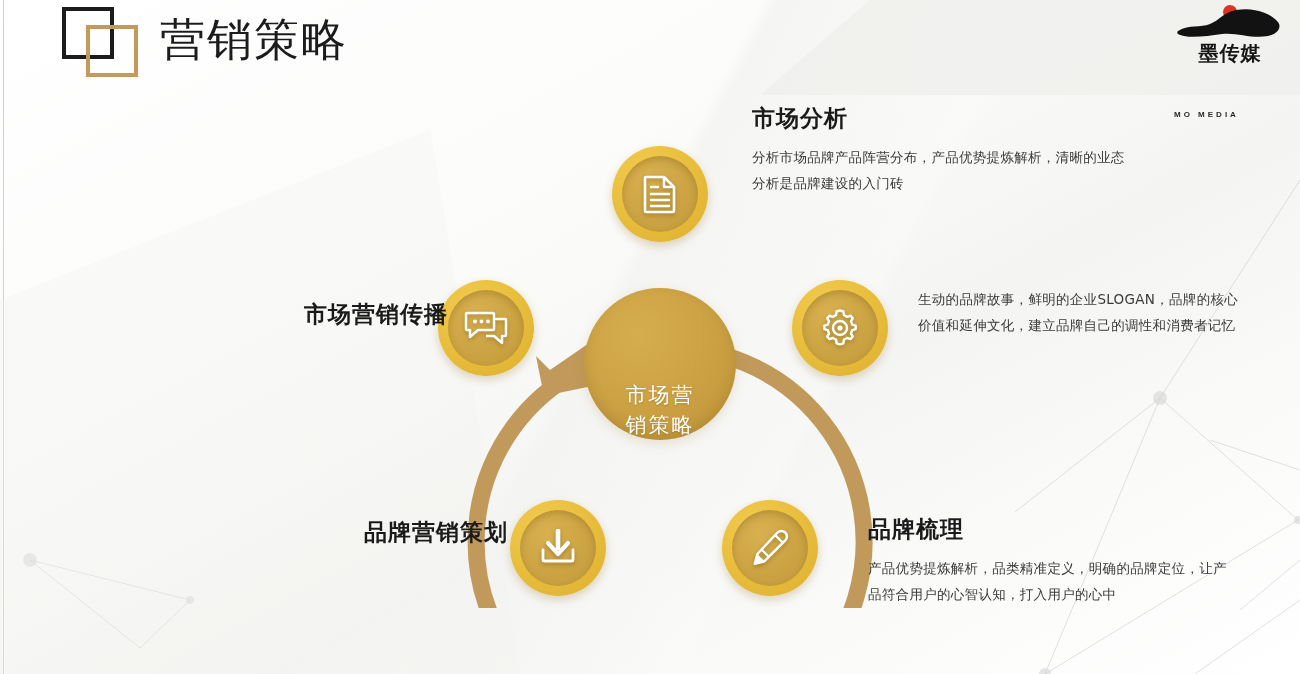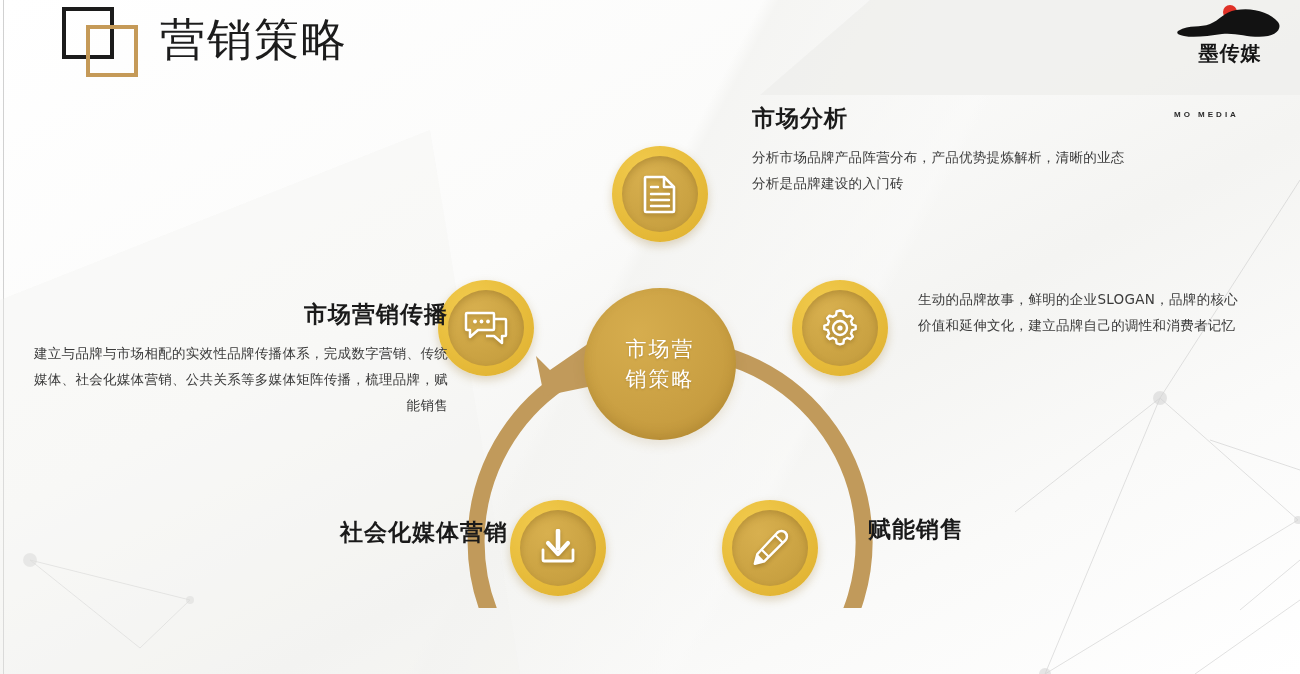--- a/index.html
+++ b/index.html
@@ -37,21 +37,21 @@
   .brand-en{position:absolute;left:0;top:58px;width:112px;text-align:left;
     font-size:8px;letter-spacing:3px;color:#2b2b2b;font-weight:700;margin-top:48px;}
 
   
   .cycle{position:absolute;left:440px;top:108px;width:440px;height:500px;}
   .ring-svg{position:absolute;left:0;top:0;width:440px;height:500px;}
   .center-circle{
     position:absolute;left:144px;top:180px;width:152px;height:152px;border-radius:50%;
     background:radial-gradient(circle at 36% 30%, #d6ad4e 0%, #caa043 55%, #bf9439 100%);
     box-shadow:inset 0 -5px 12px rgba(120,85,20,.20), 0 4px 12px rgba(150,115,40,.16);
-    display:flex;align-items:center;justify-content:center;
+    display:flex;align-items:flex-end;justify-content:center;
   }
   .center-label{
     color:#fff;font-size:21px;line-height:30px;text-align:center;letter-spacing:2px;
     font-family:"DejaVu Sans","Liberation Sans",sans-serif;
     text-shadow:0 1px 2px rgba(120,85,20,.35);
   }
   .node{
     position:absolute;width:96px;height:96px;border-radius:50%;
     background:radial-gradient(circle at 35% 28%, #f2cb4e 0%, #e8bd3c 52%, #ddae2f 100%);
     box-shadow:0 4px 10px rgba(150,115,40,.28);
@@ -222,25 +222,25 @@
   <div class="block b-right blk-market">
     <h3>市场分析</h3>
     <p>分析市场品牌产品阵营分布，产品优势提炼解析，清晰的业态分析是品牌建设的入门砖</p>
   </div>
 
   <div class="block b-right blk-brand">
     <p>生动的品牌故事，鲜明的企业SLOGAN，品牌的核心价值和延伸文化，建立品牌自己的调性和消费者记忆</p>
   </div>
 
   <div class="block b-right blk-product">
-    <h3>赋能销售</h3>
+    <h3>品牌梳理</h3>
+    <p>产品优势提炼解析，品类精准定义，明确的品牌定位，让产品符合用户的心智认知，打入用户的心中</p>
   </div>
 
   <div class="block b-left blk-plan">
-    <h3>社会化媒体营销</h3>
+    <h3>品牌营销策划</h3>
   </div>
 
   <div class="block b-left blk-comm">
     <h3>市场营销传播</h3>
-    <p>建立与品牌与市场相配的实效性品牌传播体系，完成数字营销、传统媒体、社会化媒体营销、公共关系等多媒体矩阵传播，梳理品牌，赋能销售</p>
   </div>
 
 </div>
 
 </body></html>

